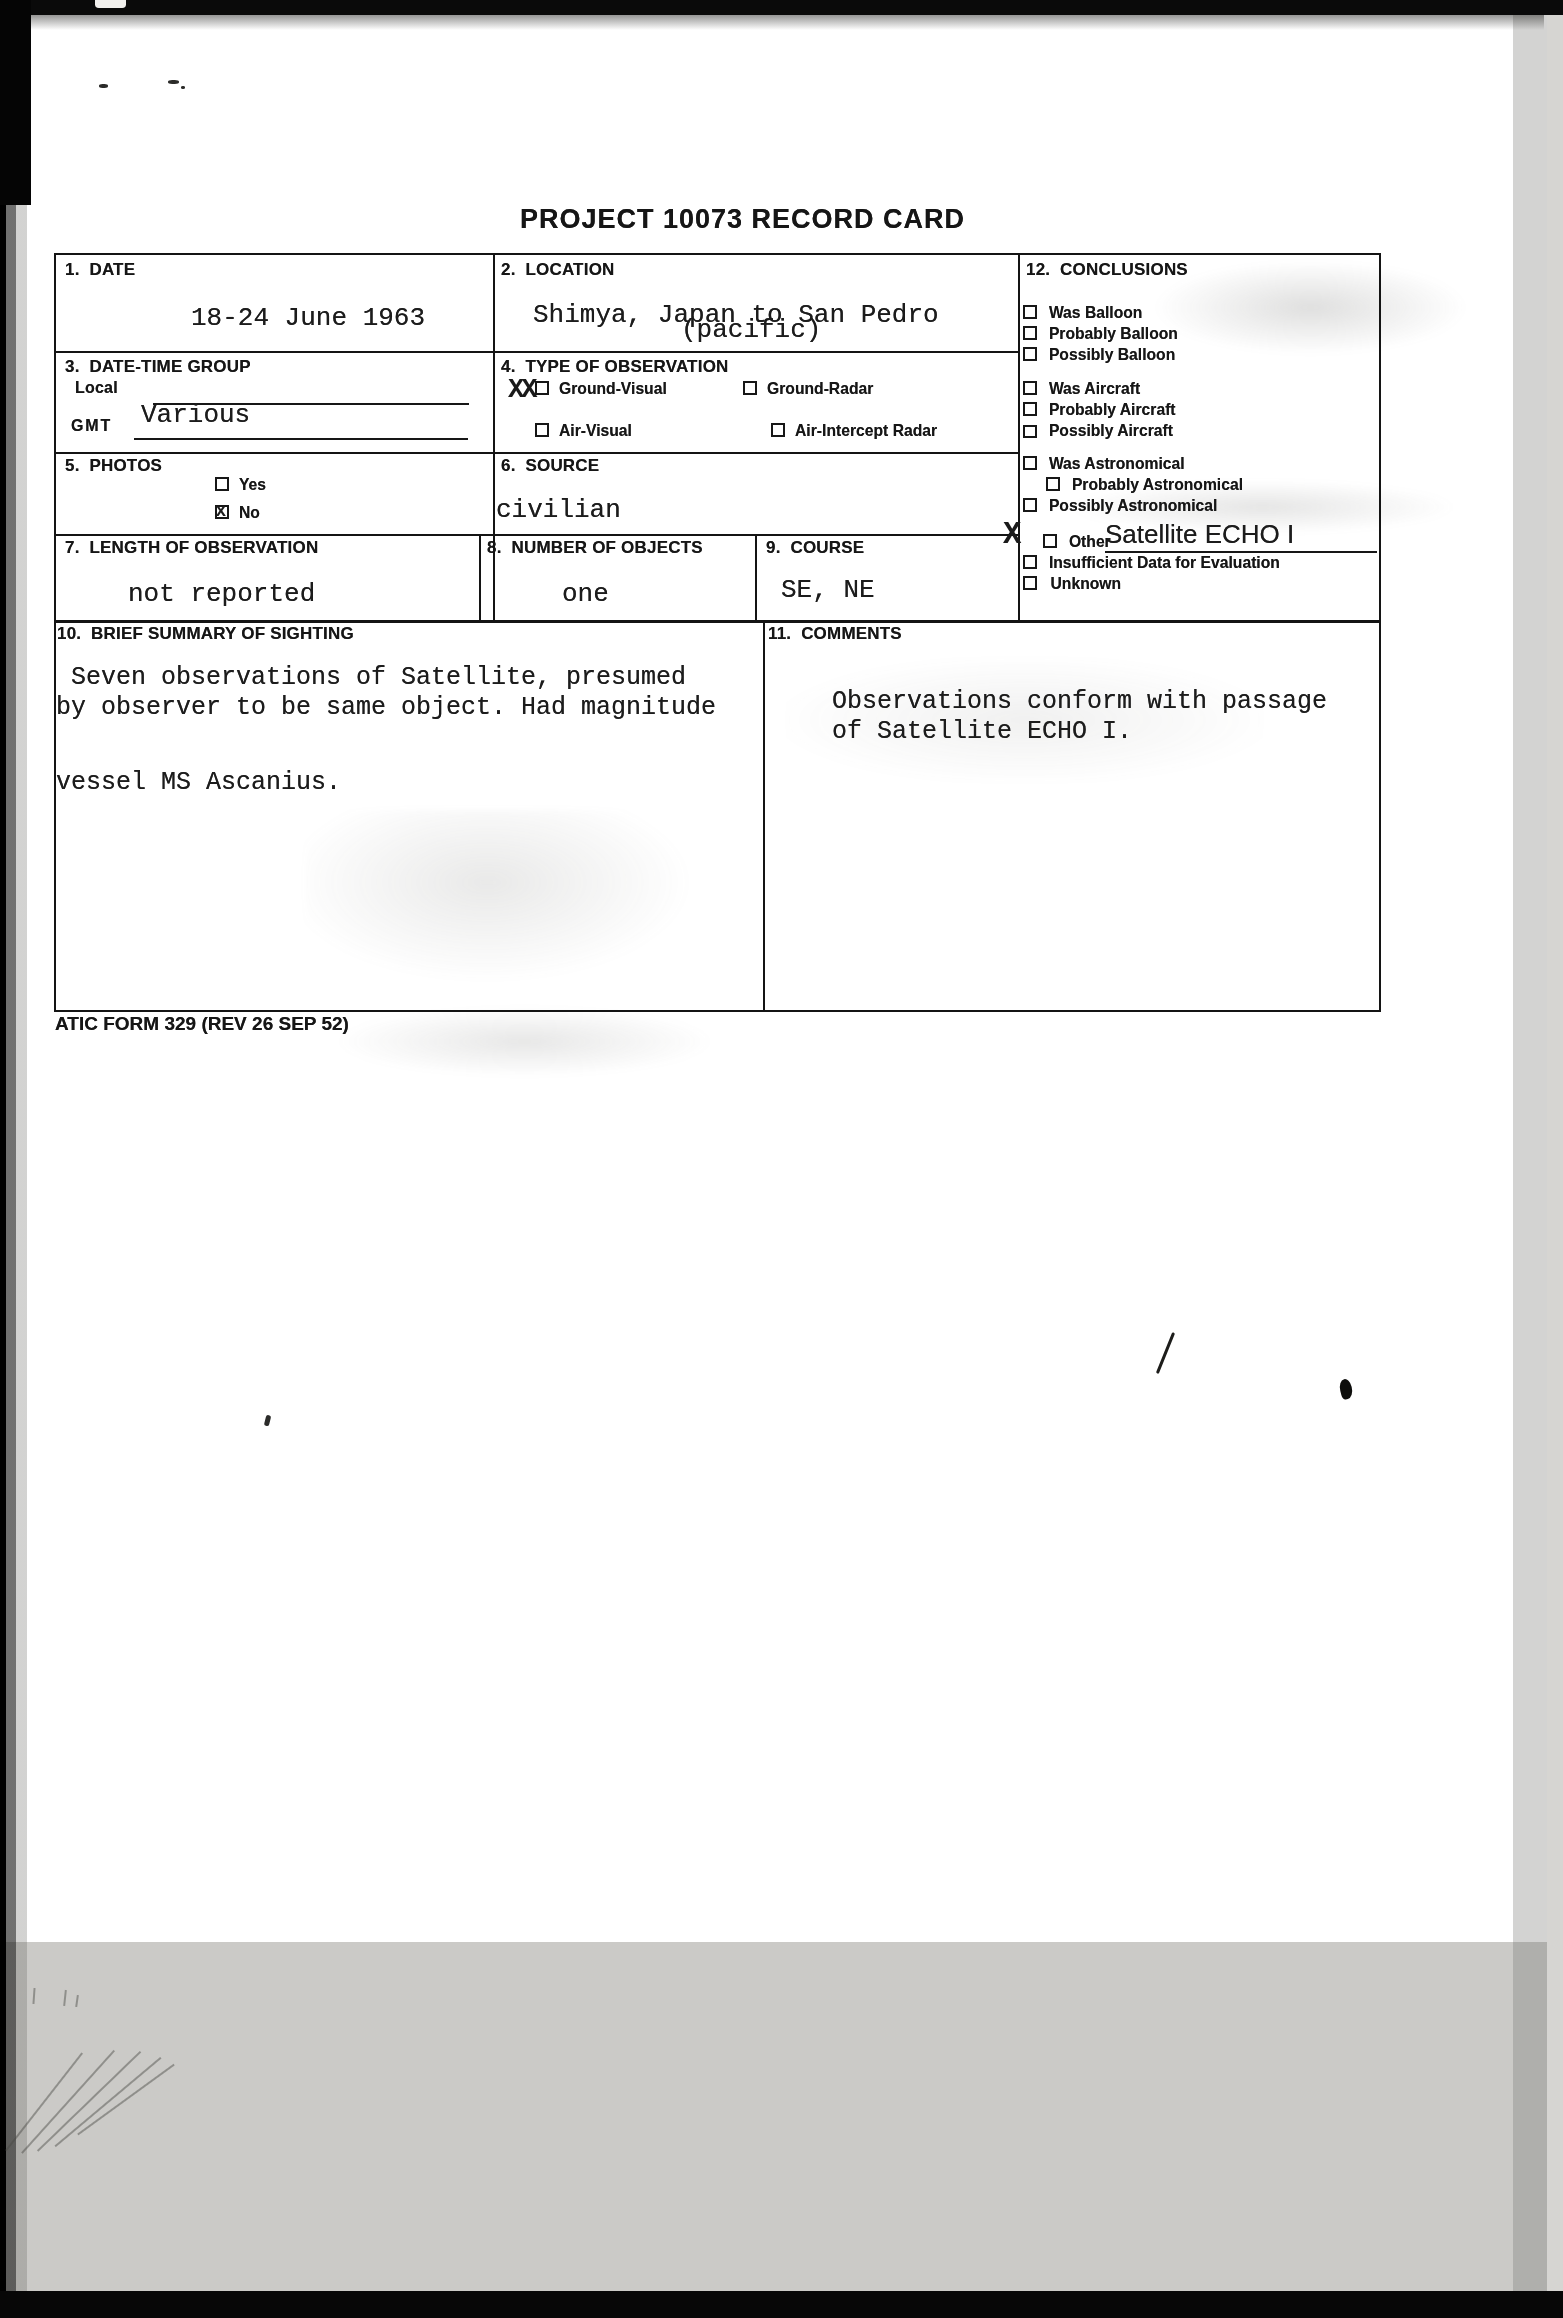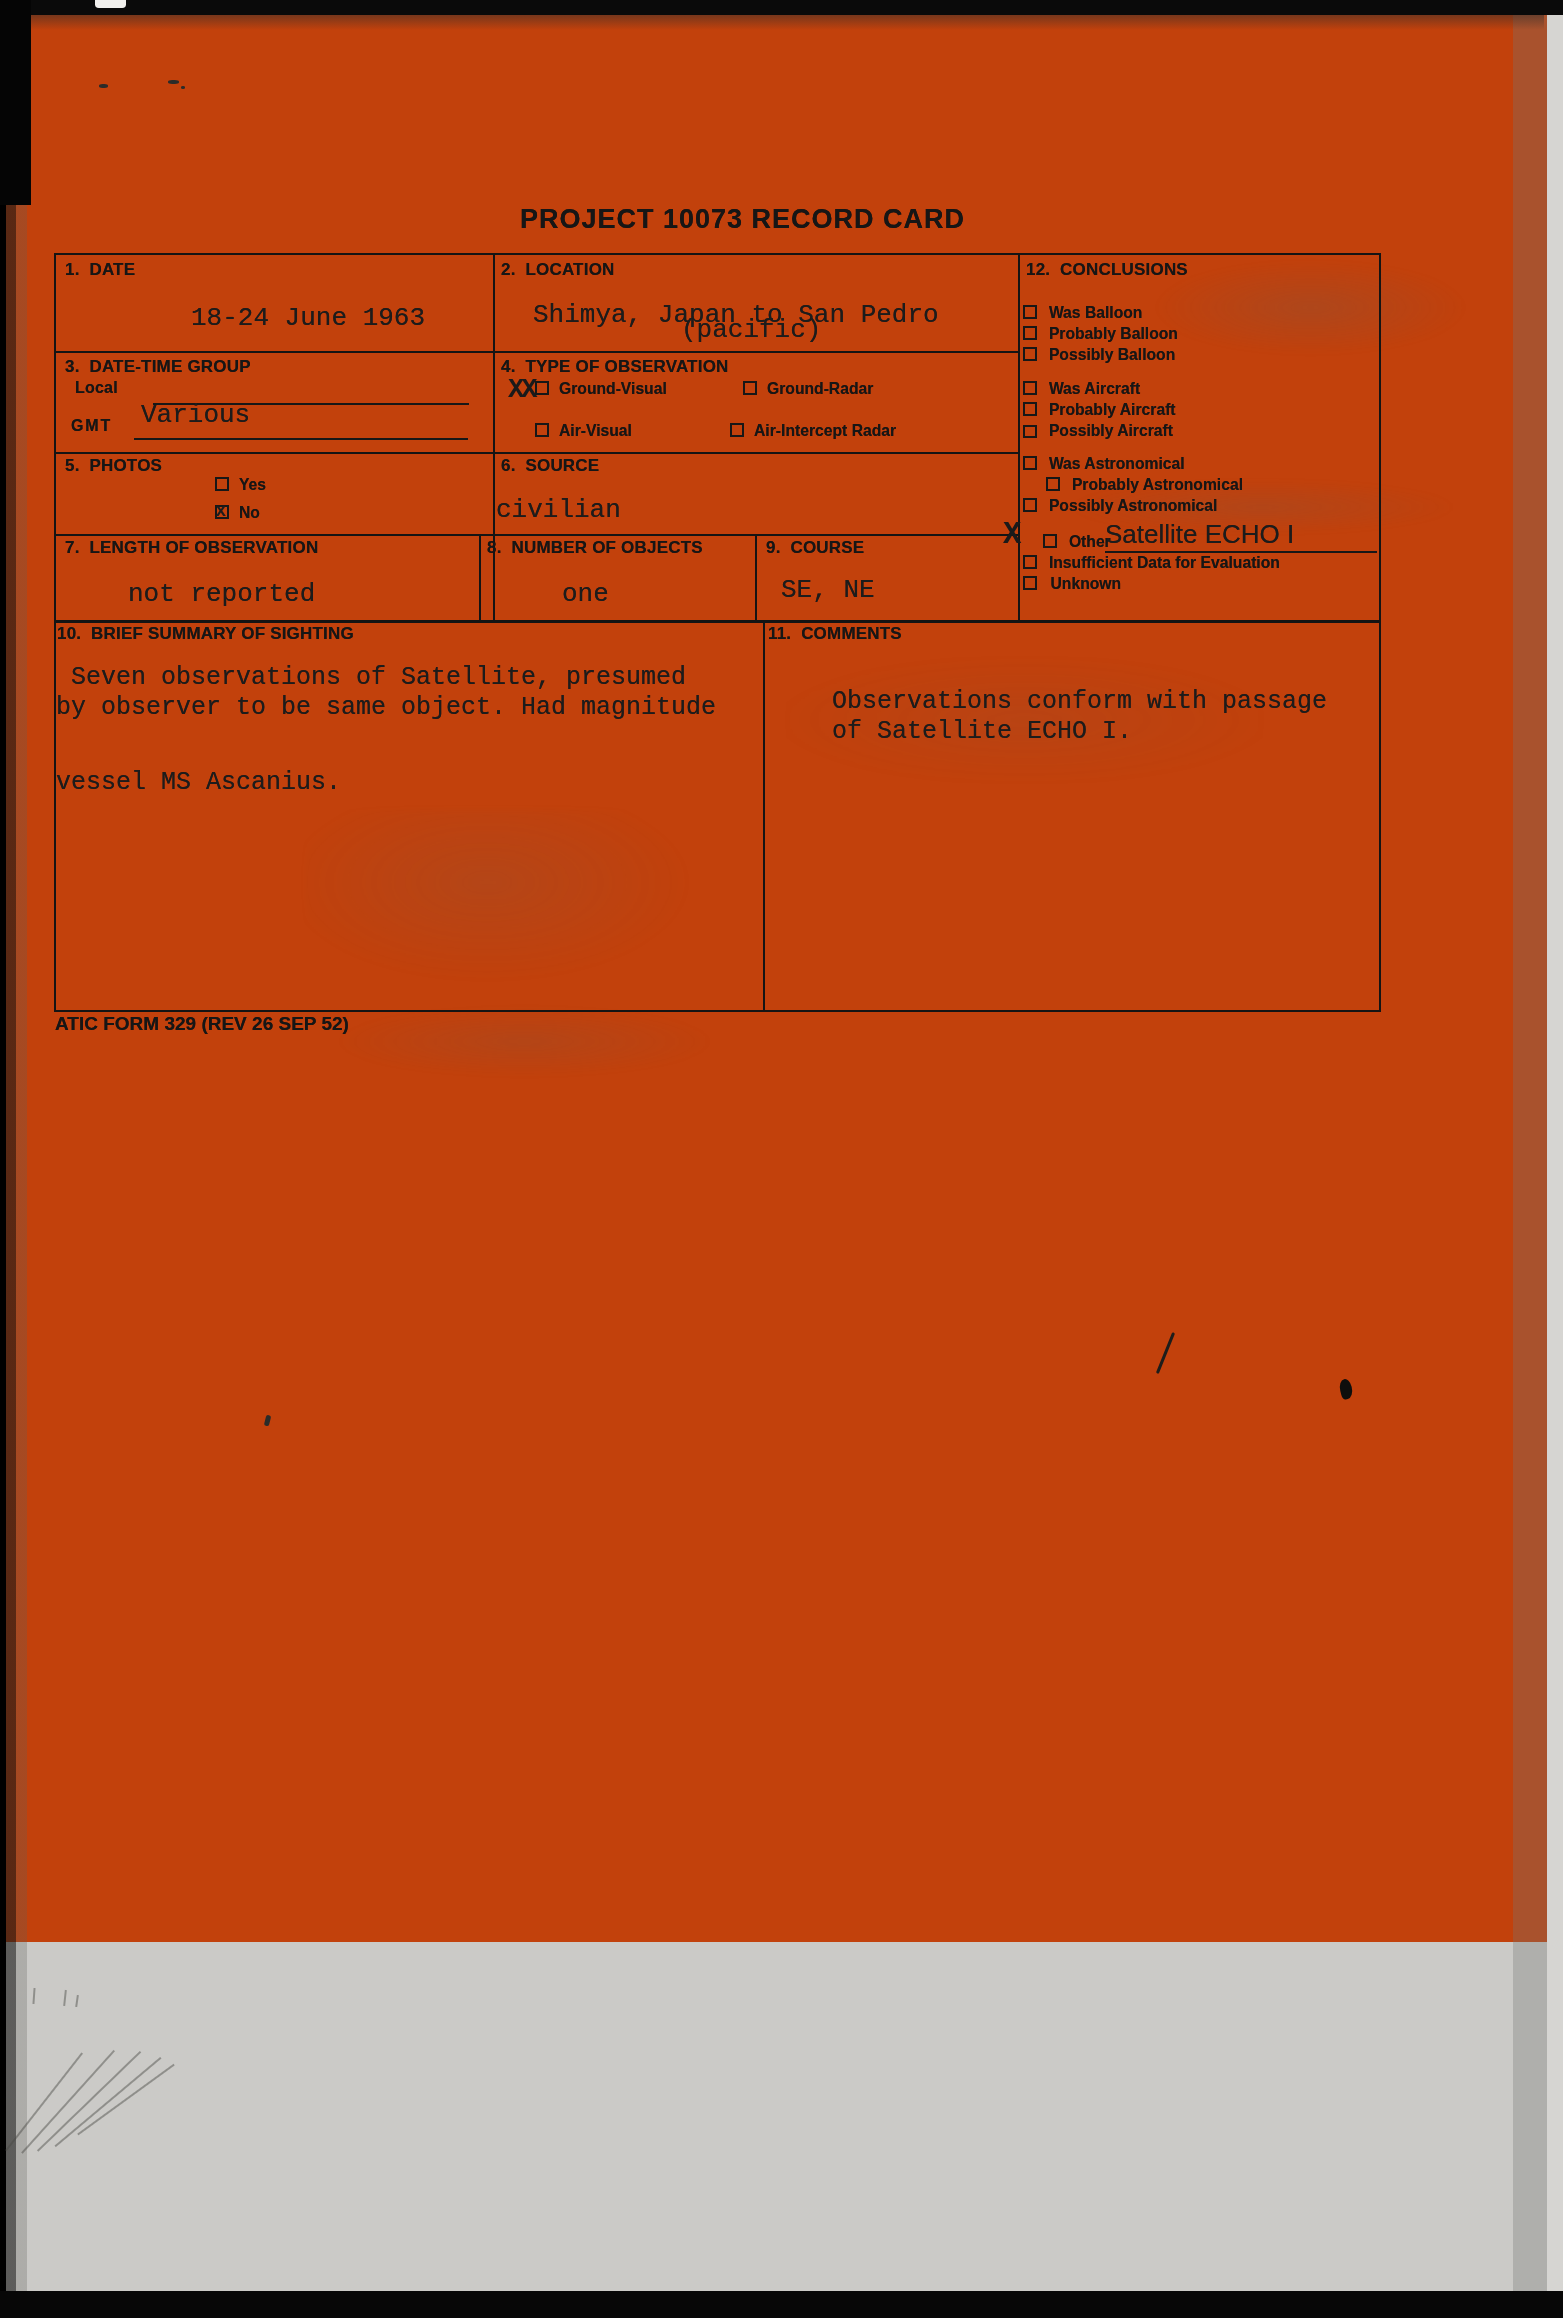--- a/index.html
+++ b/index.html
@@ -1,17 +1,17 @@
 <!DOCTYPE html>
 <html style="font-size:7.6px"><head>
 <meta charset="utf-8">
 <style>
   html,body{margin:0;padding:0;background:#9a9996;}
   #screen{position:relative;width:1563px;height:2319px;overflow:hidden;
-    background:#c2410c;font-family:"Liberation Sans",sans-serif;color:#161616;}
+    background:#ffffff;font-family:"Liberation Sans",sans-serif;color:#161616;}
   
   .lower-sheet{position:absolute;left:0;top:1942px;width:1563px;height:349px;background:#cbcac7;}
   .edge-top{position:absolute;left:0;top:0;width:1563px;height:15.3px;background:#0a0a0a;}
   .edge-top-shadow{position:absolute;left:19px;top:15.3px;width:1525px;height:14.3px;
     background:linear-gradient(to bottom,rgba(45,45,43,.5),rgba(45,45,43,0));}
   .edge-left{position:absolute;left:0;top:0;width:27px;height:2319px;
     background:linear-gradient(to right,#000 0 5.7px,rgba(25,25,24,.62) 5.7px 16px,rgba(95,95,90,.28) 16px 27px);}
   .edge-left-corner{position:absolute;left:0;top:0;width:31px;height:205px;background:#050505;}
   .edge-bottom{position:absolute;left:0;top:2291px;width:1563px;height:28px;background:#070707;}
   .edge-right-band{position:absolute;left:1513px;top:0;width:34px;height:2291px;background:rgba(118,118,114,.32);}
@@ -115,21 +115,21 @@
   </div>
   <div class="xmark" style="left:508px;top:375px;font-size:27px;letter-spacing:-2.9px;">XX</div>
   <div class="optrow" style="left:743px;top:380px;">
     <span class="cb"></span>
     <span class="clabel">Ground-Radar</span>
   </div>
   <div class="optrow" style="left:535px;top:422px;">
     <span class="cb"></span>
     <span class="clabel">Air-Visual</span>
   </div>
-  <div class="optrow" style="left:730px;top:422px;">
+  <div class="optrow" style="left:771px;top:422px;">
     <span class="cb"></span>
     <span class="clabel">Air-Intercept Radar</span>
   </div>
 
   <div class="flabel" style="left:65px;top:456px;">5.  PHOTOS</div>
   <div class="optrow" style="left:215px;top:476px;">
     <span class="cb"></span>
     <span class="clabel">Yes</span>
   </div>
   <div class="optrow" style="left:215px;top:504px;">

